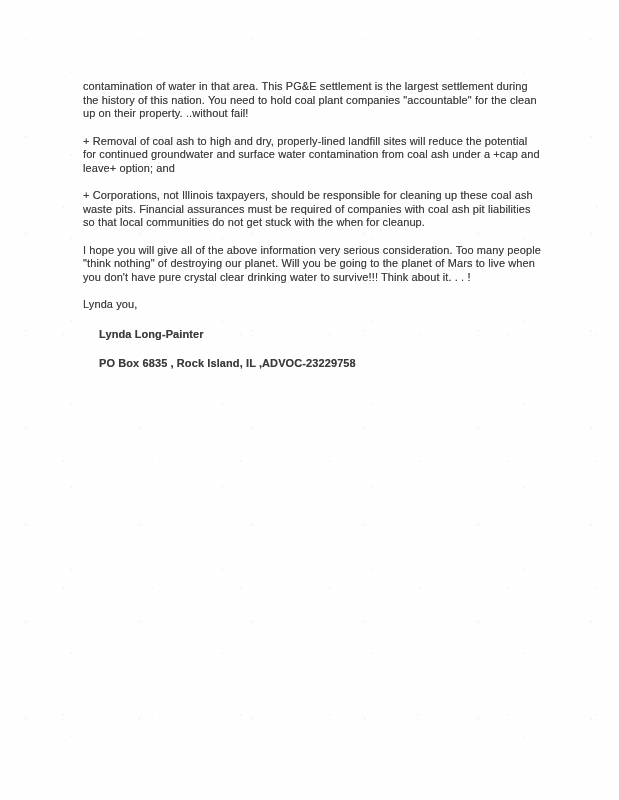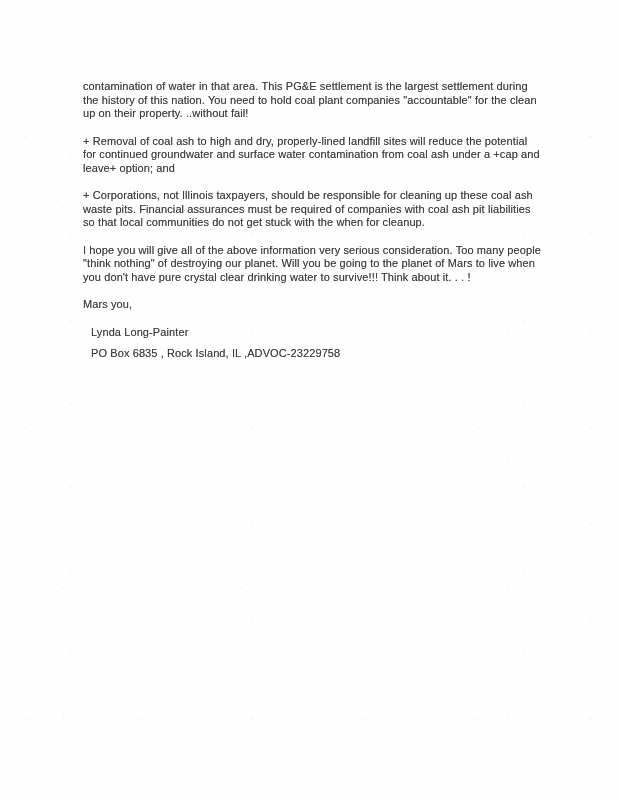--- a/index.html
+++ b/index.html
@@ -36,31 +36,32 @@
   .letter p {
     margin: 0 0 14px 0;
   }
   .letter p.closing {
     margin-top: 14px; 
   }
   .signature-block {
     margin-top: 0;
   }
   .signature-block div {
-    margin: 8px;
+    margin: 16px;
+    font-weight: bold;
   }
 </style>
 </head>
 <body>
 
 <div class="page">
   <div class="letter">
     <p>contamination of water in that area.  This PG&amp;E settlement is the largest settlement during the history of this nation.  You need to hold coal plant companies "accountable" for the clean up on their property.   ..without fail!</p>
     <p>+ Removal of coal ash to high and dry, properly-lined landfill sites will reduce the potential for continued groundwater and surface water contamination from coal ash under a +cap and leave+ option; and</p>
     <p>+ Corporations, not Illinois taxpayers, should be responsible for cleaning up these coal ash waste pits. Financial assurances must be required of companies with coal ash pit liabilities so that local communities do not get stuck with the when for cleanup.</p>
     <p>I hope you will give all of the above information very serious consideration.  Too many people "think nothing" of destroying our planet.   Will you be going to the planet of Mars to live when you don't have pure crystal clear drinking water to survive!!!   Think about it. . . !</p>
-    <p class="closing">Mars you,</p>
+    <p class="closing">Lynda you,</p>
     <div class="signature-block">
       <div>Lynda Long-Painter</div>
       <div>PO Box 6835 , Rock Island, IL ,ADVOC-23229758</div>
     </div>
   </div>
 </div>
 
 </body></html>

